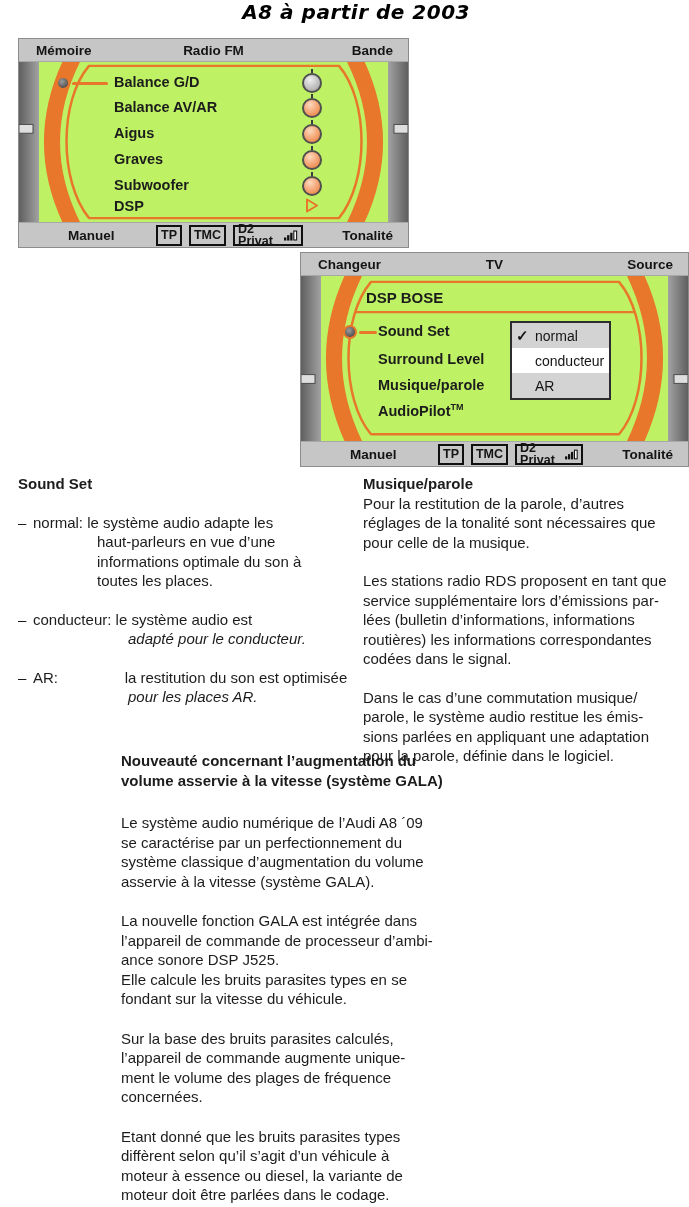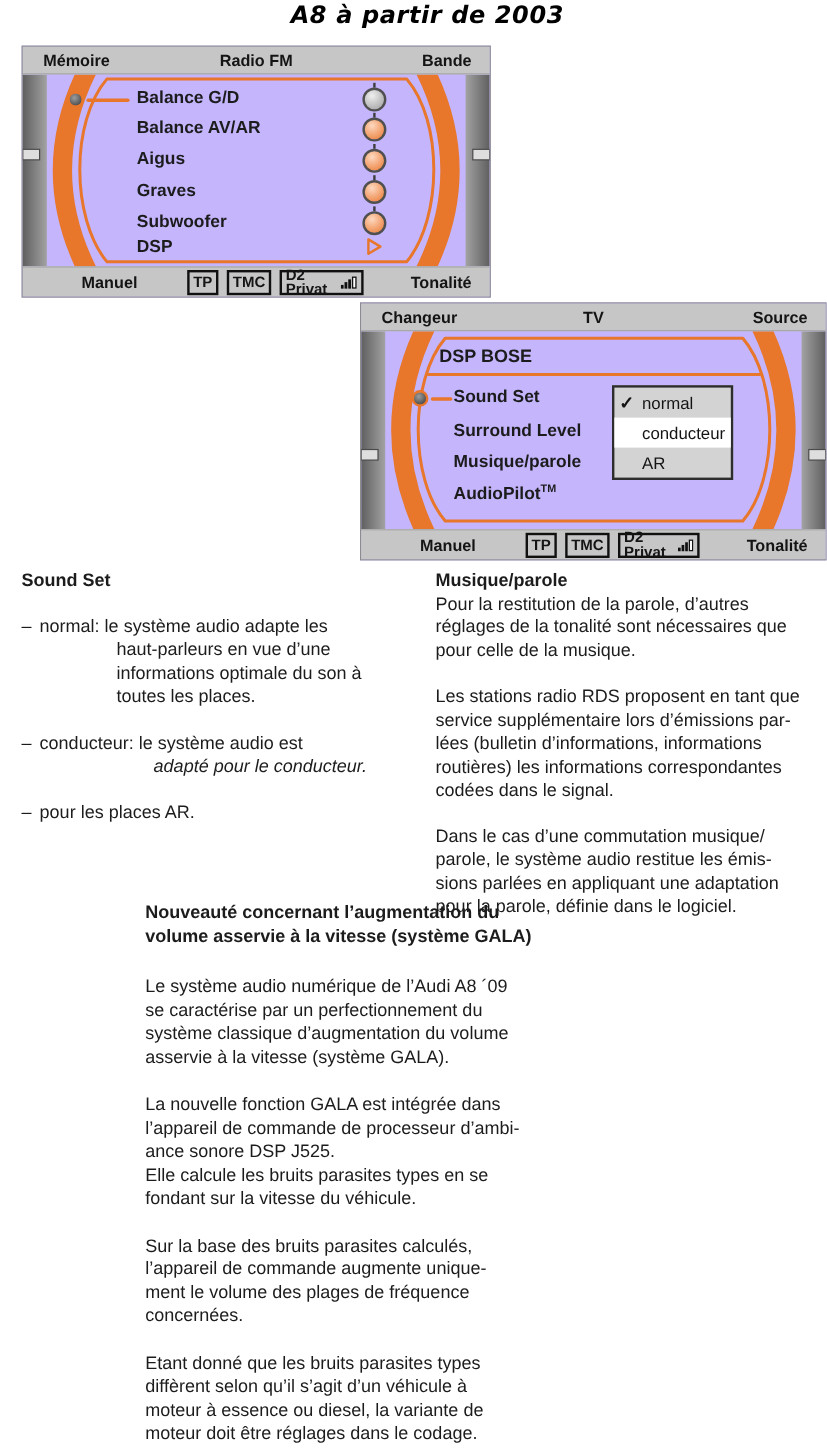--- a/index.html
+++ b/index.html
@@ -7,21 +7,21 @@
         font-family:"Liberation Sans",sans-serif;color:#1a1a1a;}
   .abs{position:absolute;}
 
   
   .doc-title{left:140px;top:0px;width:330px;text-align:right;
     font-family:"DejaVu Sans",sans-serif;font-style:italic;font-weight:700;
     font-size:20px;letter-spacing:.5px;color:#000;}
 
   
   .screen{position:absolute;box-sizing:border-box;border:1px solid #8c8c8c;
-    background:#c4b5fd;display:flex;flex-direction:column;}
+    background:#bef264;display:flex;flex-direction:column;}
   #screen1{left:18px;top:38px;width:391px;height:210px;}
   #screen2{left:300px;top:252px;width:389px;height:215px;}
   .bar{background:#c6c6c6;display:flex;align-items:center;
     font-weight:700;font-size:13.5px;color:#141414;position:relative;z-index:3;}
   .bar.top{height:22px;border-bottom:1px solid #a8a8a8;}
   .bar.bottom{height:24px;border-top:1px solid #a8a8a8;margin-top:auto;padding-left:32px;}
   .bar .bl{padding-left:17px;width:105px;box-sizing:border-box;}
   .bar .bc{flex:1;text-align:center;}
   .bar .br{padding-right:15px;width:105px;box-sizing:border-box;text-align:right;}
   .badges{flex:1;display:flex;justify-content:center;align-items:center;gap:7px;}
@@ -230,20 +230,21 @@
     <div class="ss-item cont95">
       <div class="ss-marker">–</div>
       <div>
         <div class="tl">conducteur: le système audio est</div>
         <div class="tl">adapté pour le conducteur.</div>
       </div>
     </div>
     <div class="ss-item cont95">
       <div class="ss-marker">–</div>
       <div>
+        <div class="tl">AR:&nbsp;&nbsp;&nbsp;&nbsp;&nbsp;&nbsp;&nbsp;&nbsp;&nbsp;&nbsp;&nbsp;&nbsp;&nbsp;&nbsp;&nbsp;&nbsp;la restitution du son est optimisée</div>
         <div class="tl">pour les places AR.</div>
       </div>
     </div>
   </div>
 
   <div class="section" id="musique-col">
     <div class="tl bold">Musique/parole</div>
     <div>
       <div class="tl">Pour la restitution de la parole, d’autres</div>
       <div class="tl">réglages de la tonalité sont nécessaires que</div>
@@ -285,17 +286,17 @@
     <div class="pgap">
       <div class="tl">Sur la base des bruits parasites calculés,</div>
       <div class="tl">l’appareil de commande augmente unique-</div>
       <div class="tl">ment le volume des plages de fréquence</div>
       <div class="tl">concernées.</div>
     </div>
     <div class="pgap">
       <div class="tl">Etant donné que les bruits parasites types</div>
       <div class="tl">diffèrent selon qu’il s’agit d’un véhicule à</div>
       <div class="tl">moteur à essence ou diesel, la variante de</div>
-      <div class="tl">moteur doit être réglages dans le codage.</div>
+      <div class="tl">moteur doit être parlées dans le codage.</div>
     </div>
   </div>
 
 </div>
 
 </body></html>

